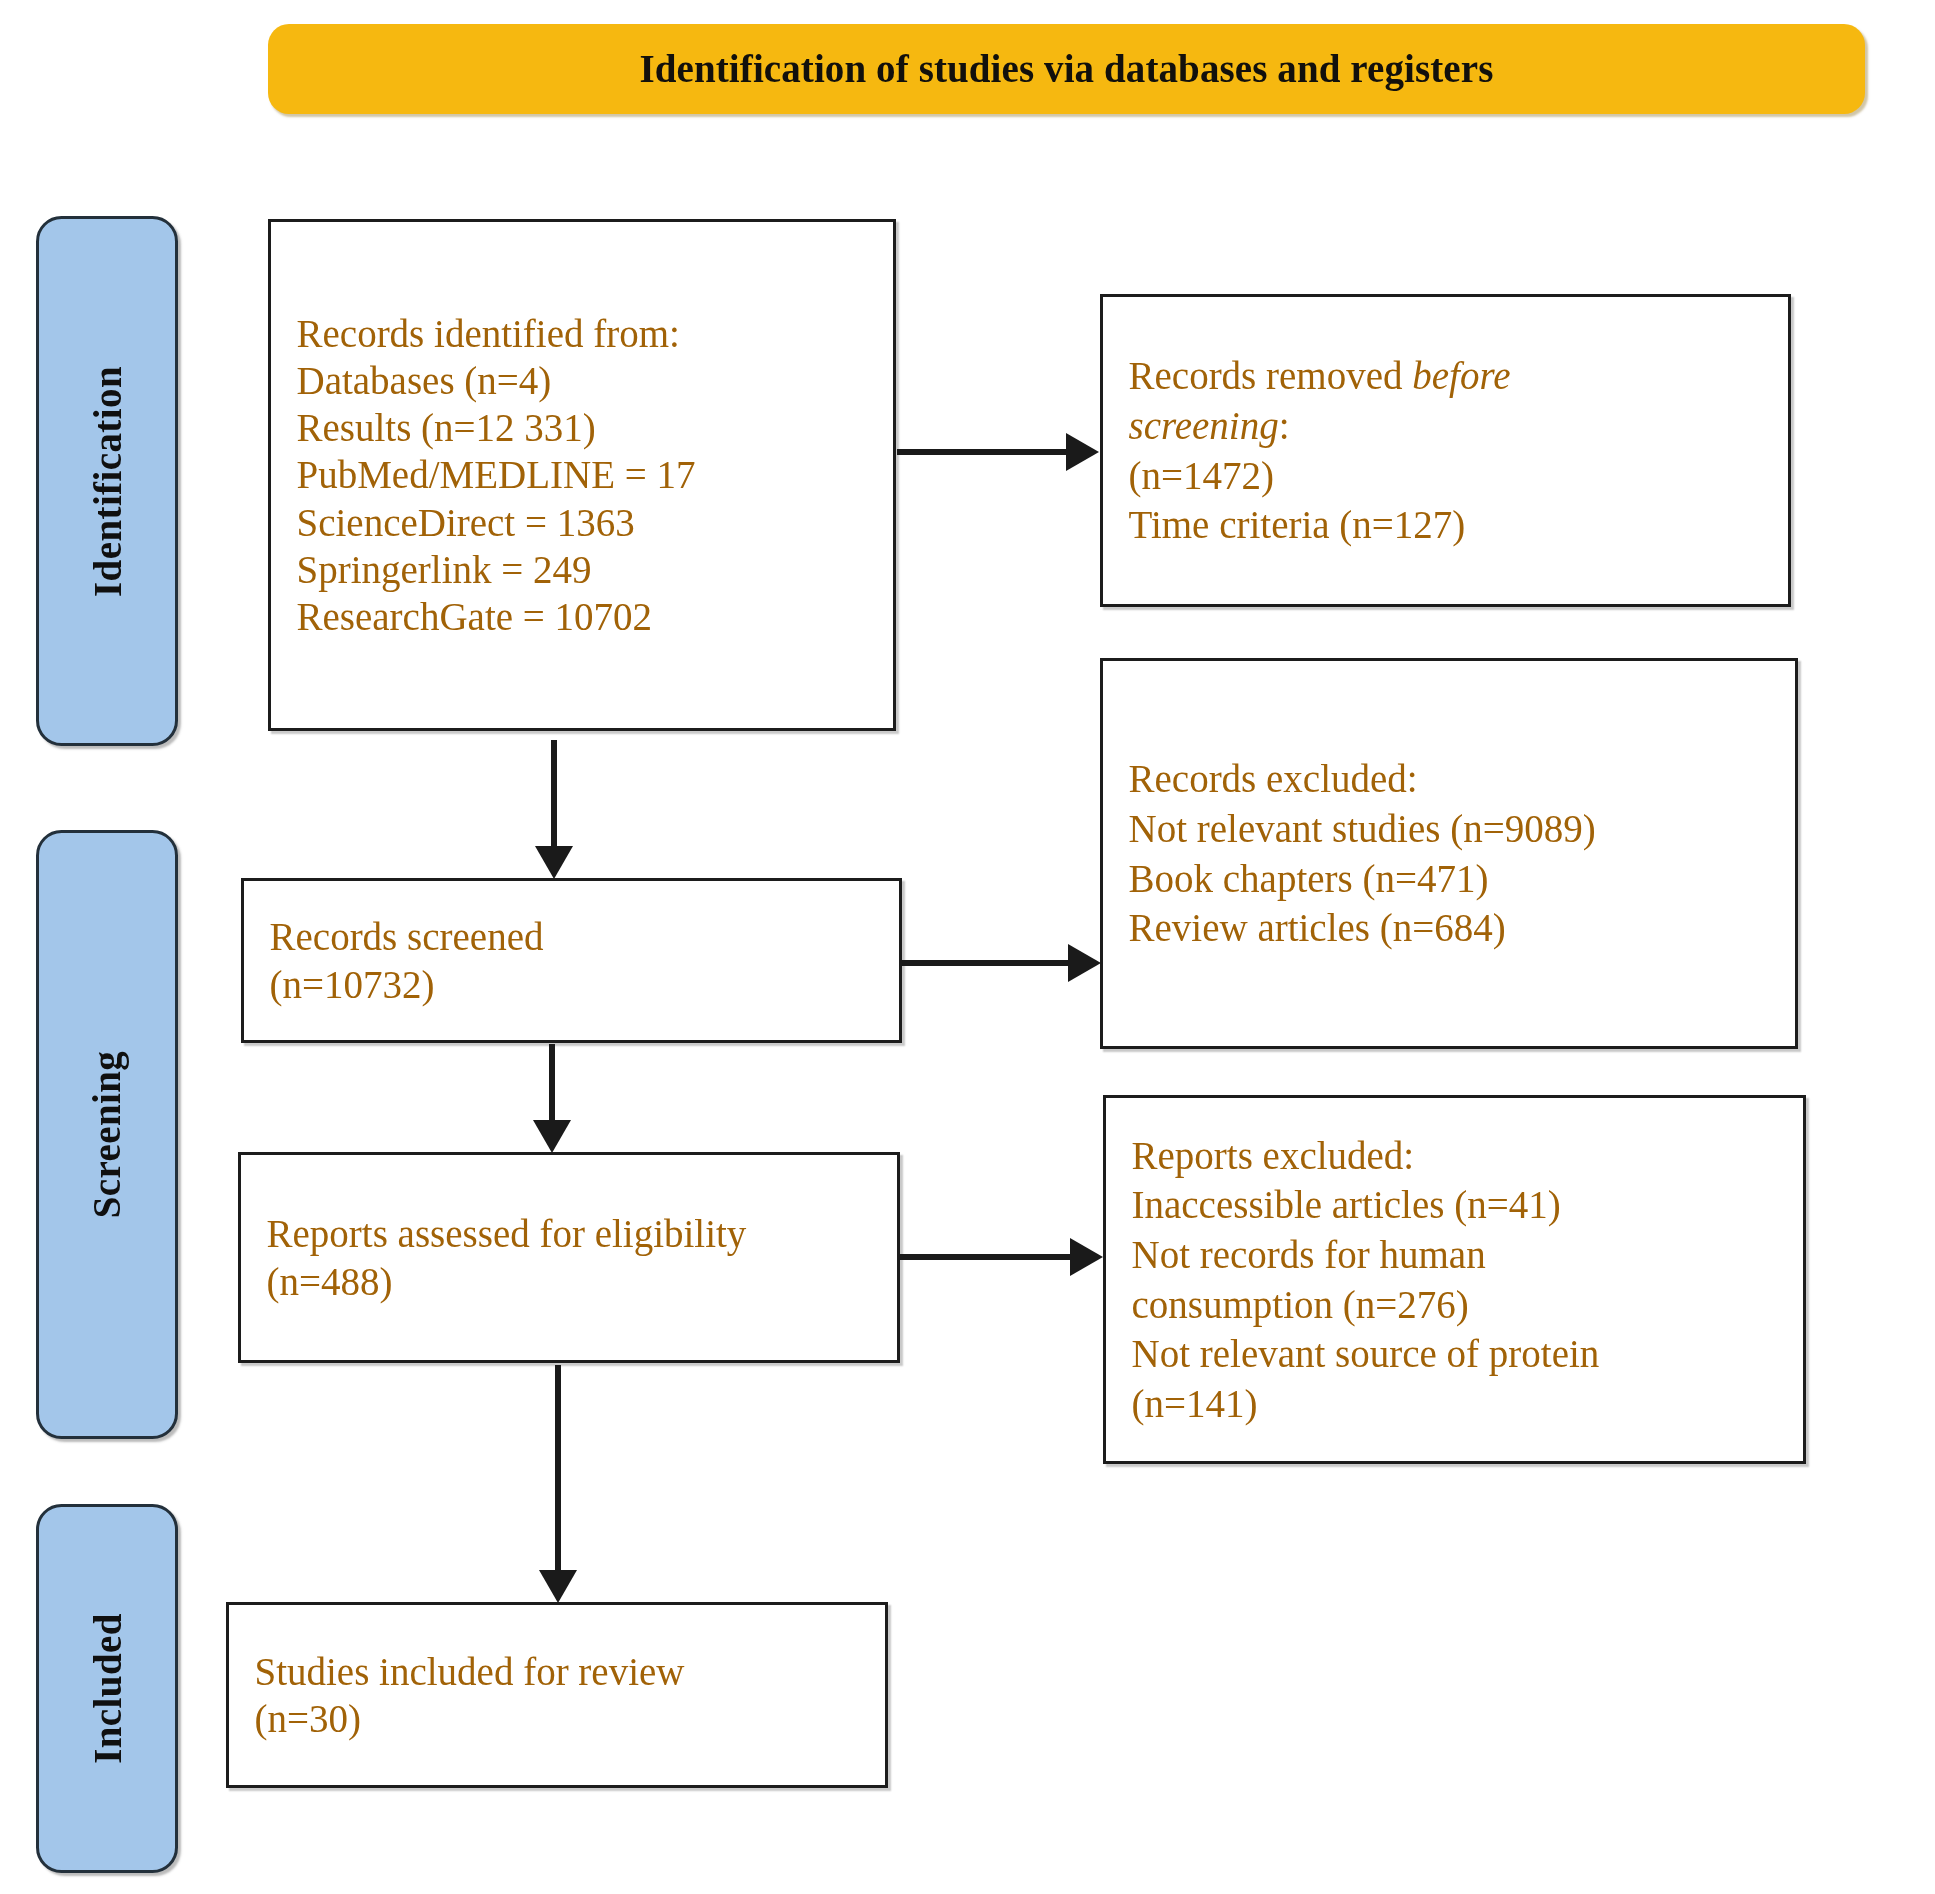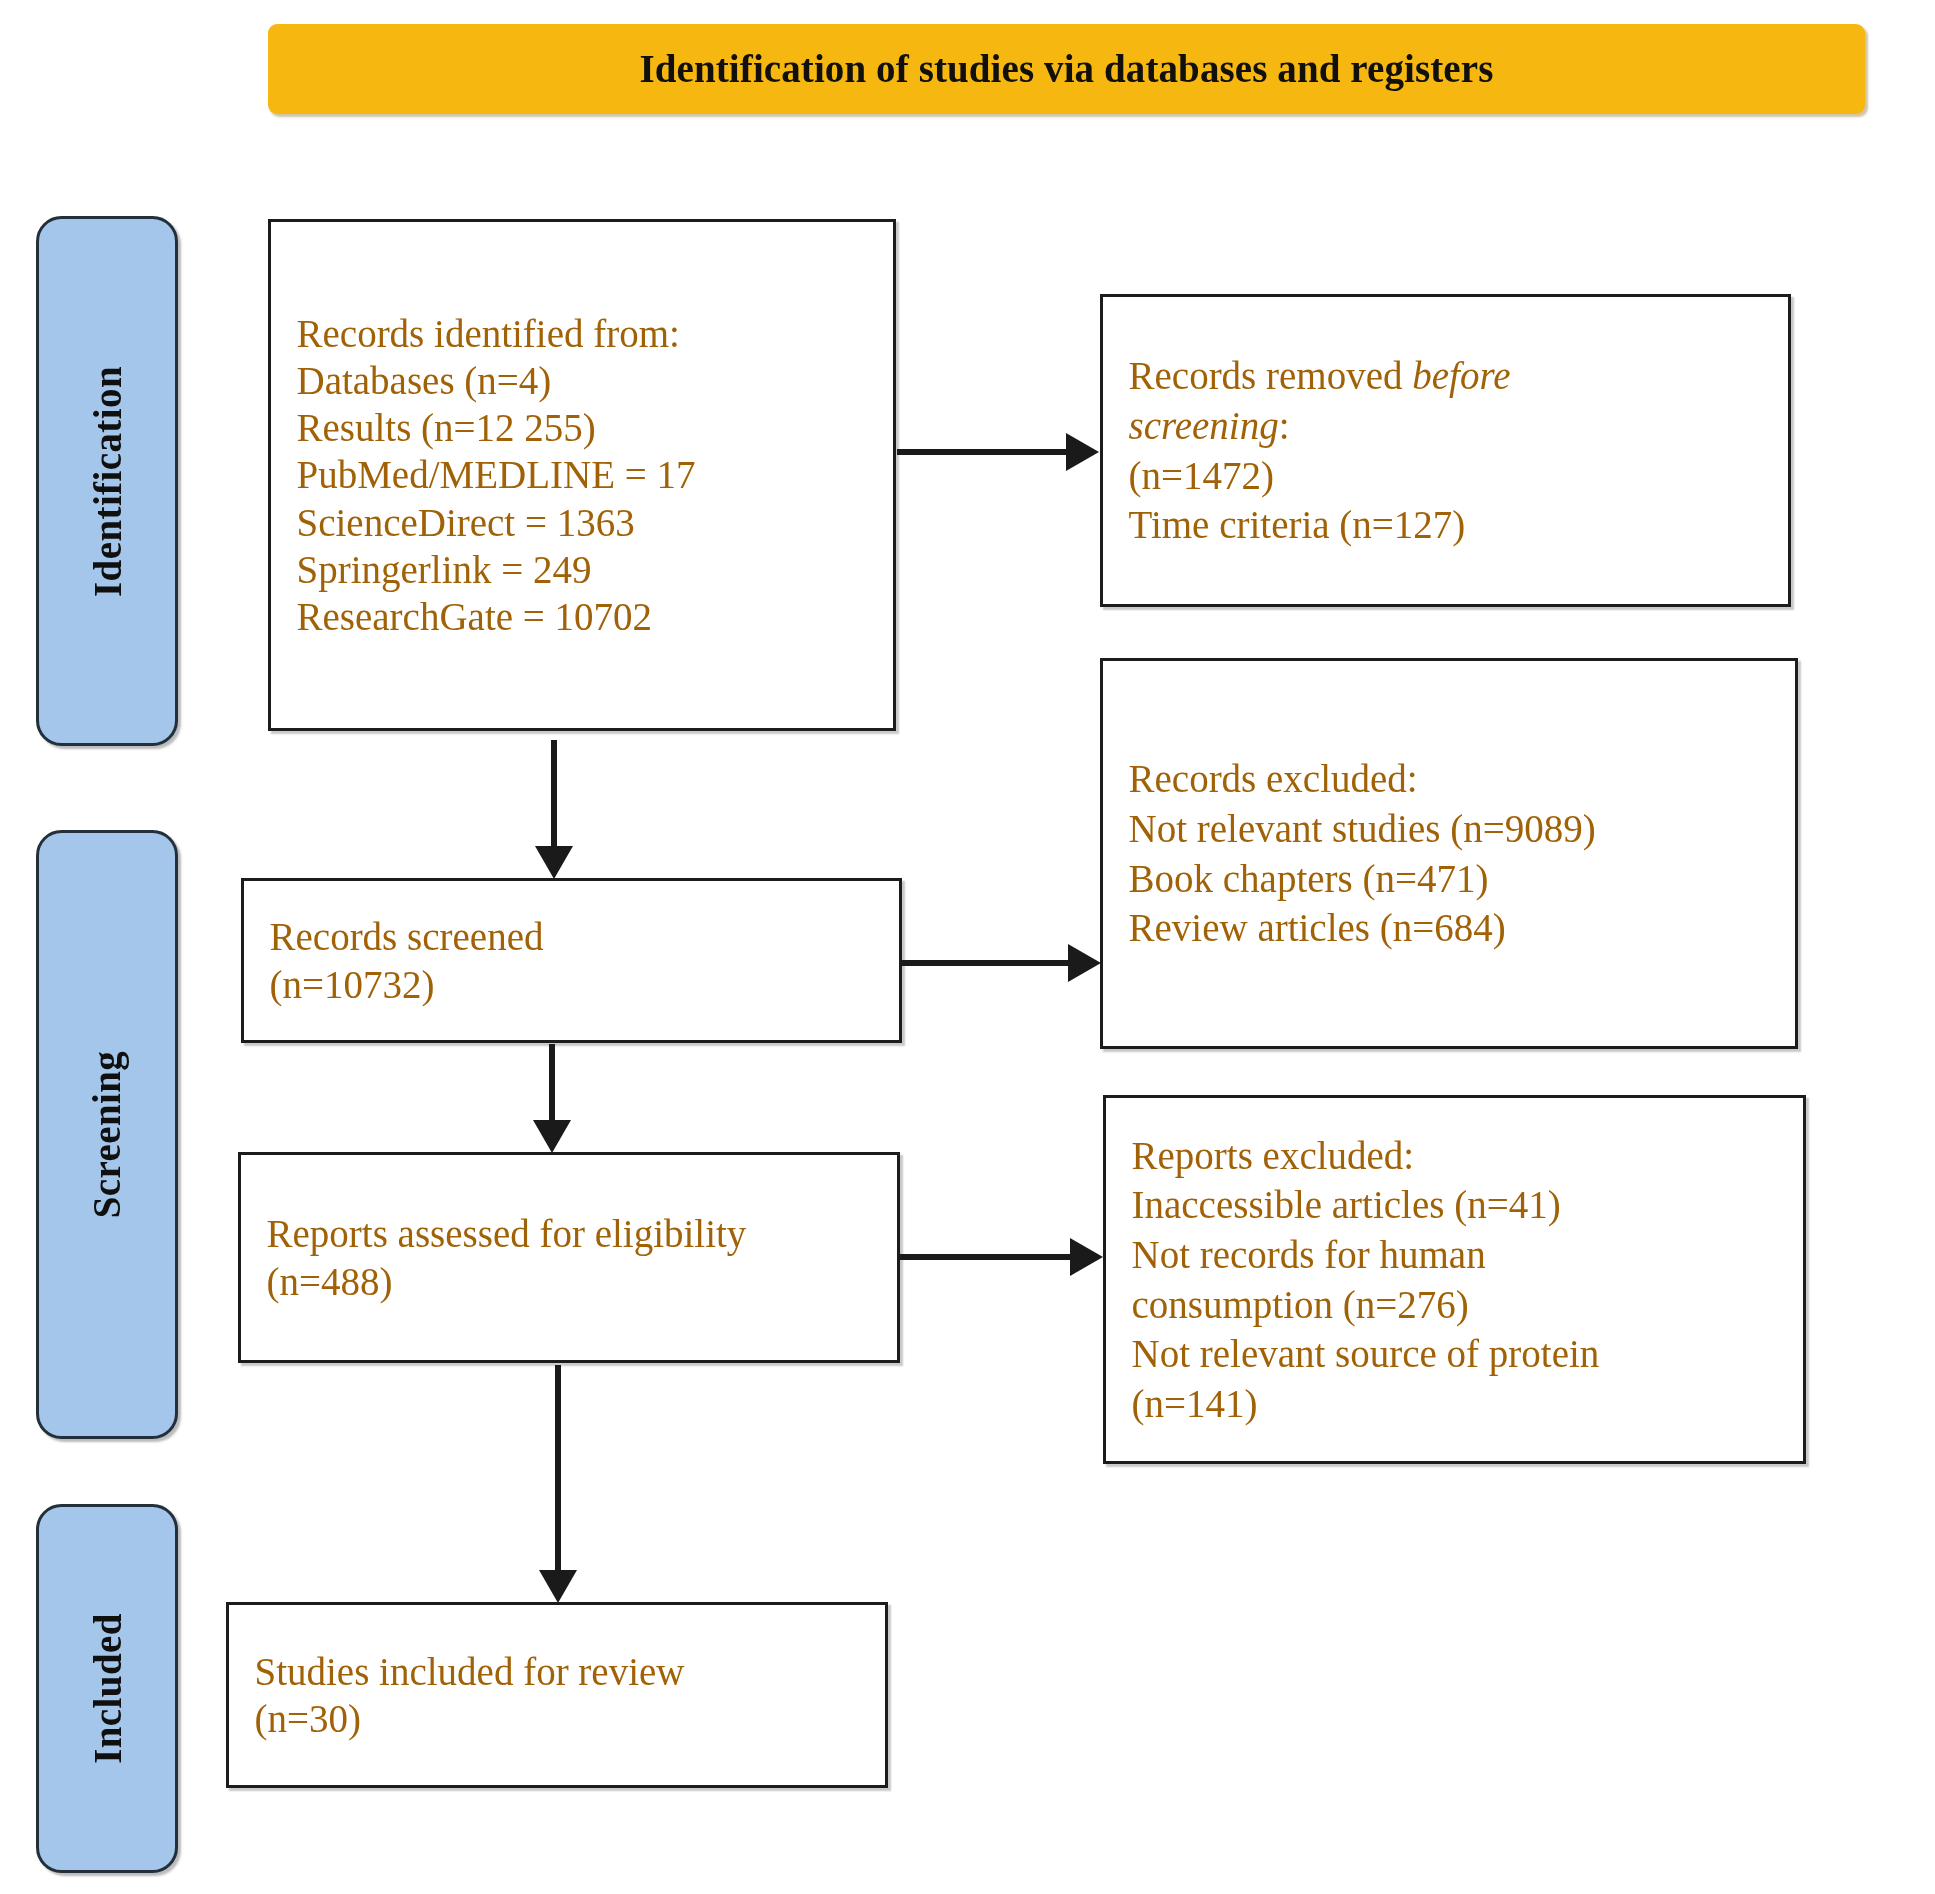--- a/index.html
+++ b/index.html
@@ -17,21 +17,21 @@
   }
 
   
   .title-banner {
     position: absolute;
     left: 268px;
     top: 24px;
     width: 1597px;
     height: 90px;
     background: #F6B810;
-    border-radius: 9px;
+    border-radius: 21px;
     box-shadow: 2.2px 3px 2.2px rgba(120,90,0,0.35);
     display: flex;
     align-items: center;
     justify-content: center;
   }
   .title-banner .title-text {
     font-size: 39px;
     font-weight: bold;
     color: #12100c;
     letter-spacing: 0.1px;
@@ -165,21 +165,21 @@
     <span class="stage-label">Screening</span>
   </div>
   <div class="stage" id="stage-included">
     <span class="stage-label">Included</span>
   </div>
 
   <div class="fbox" id="box-identified">
     <div class="lines">
       <div class="line">Records identified from:</div>
       <div class="line">Databases (n=4)</div>
-      <div class="line">Results (n=12 255)</div>
+      <div class="line">Results (n=12 331)</div>
       <div class="line">PubMed/MEDLINE = 17</div>
       <div class="line">ScienceDirect = 1363</div>
       <div class="line">Springerlink = 249</div>
       <div class="line">ResearchGate = 10702</div>
     </div>
   </div>
 
   <div class="fbox" id="box-removed">
     <div class="lines">
       <div class="line"><span>Records removed </span><span class="ital">before</span></div>

